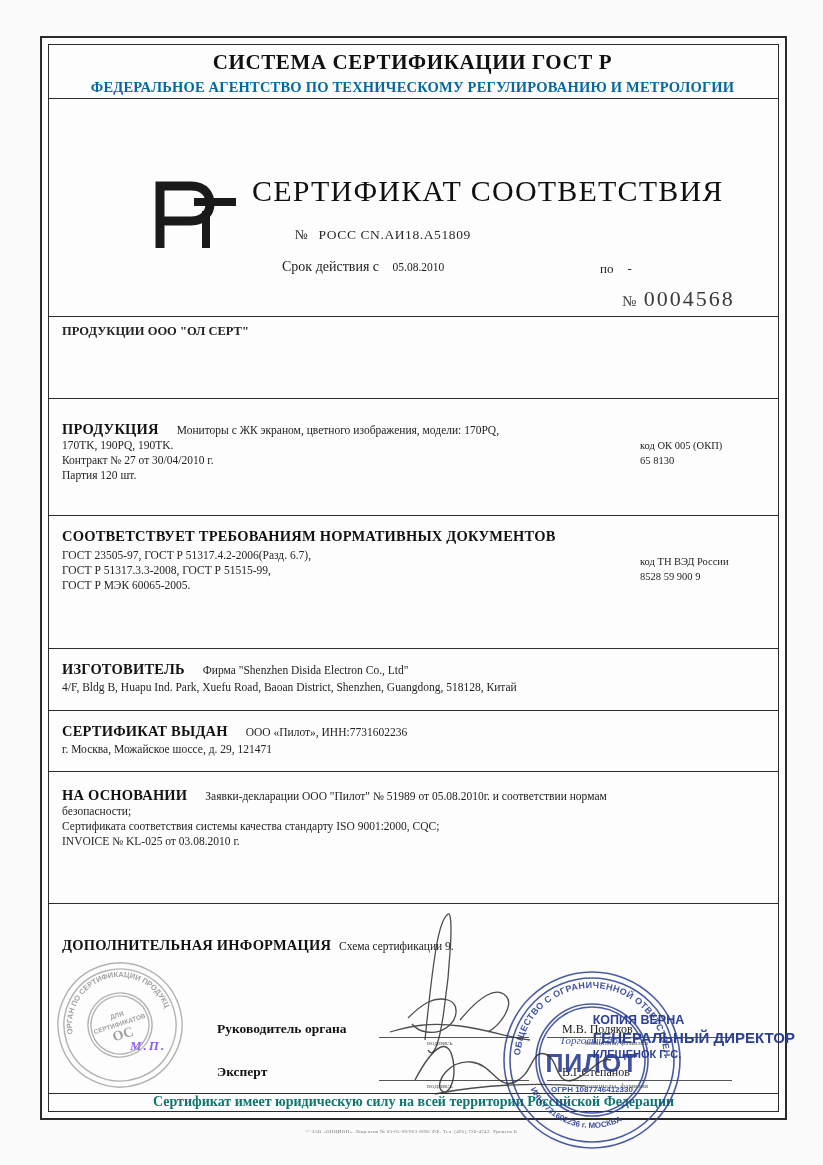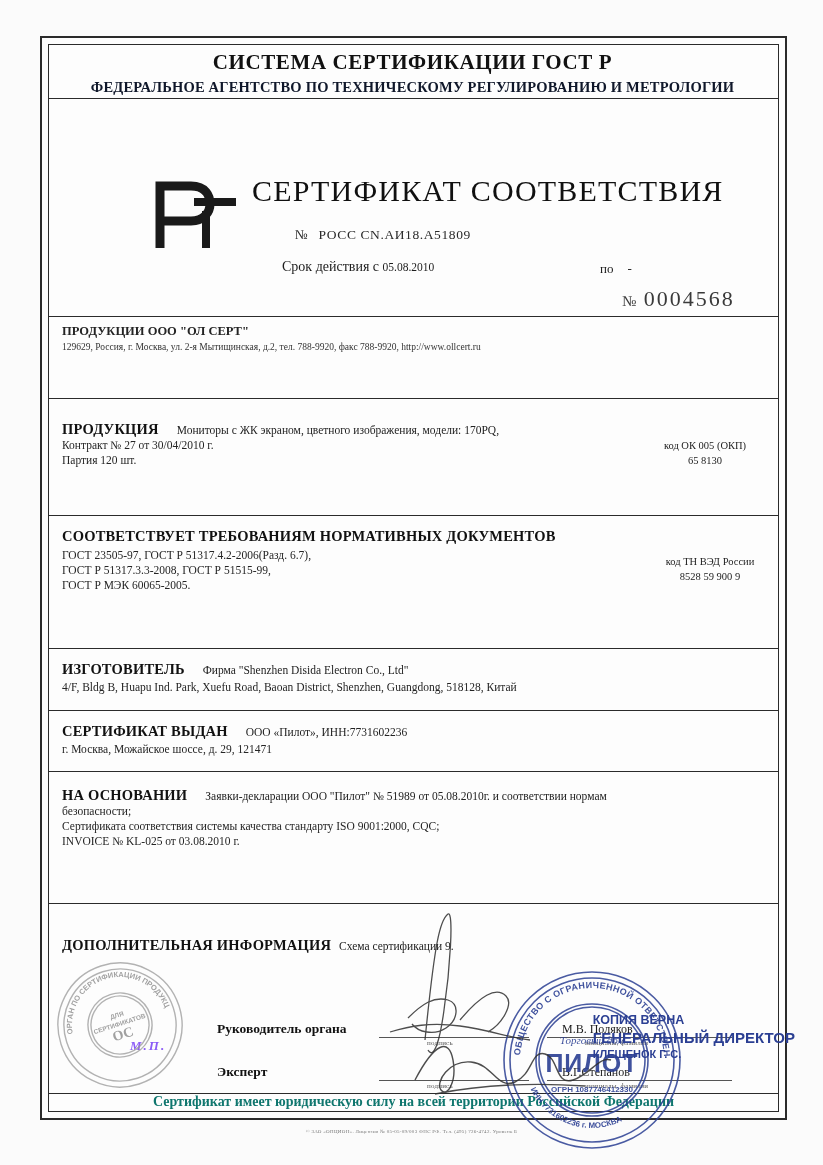--- a/index.html
+++ b/index.html
@@ -51,21 +51,21 @@
     letter-spacing: 0.6px;
     padding-top: 5px;
     color: #111;
   }
   .hdr-sub {
     font-size: 14.5px;
     font-weight: bold;
     letter-spacing: 0.2px;
     padding-top: 4px;
     padding-bottom: 4px;
-    color: #0f172a;
+    color: #0369a1;
   }
   .hdr-rule {
     position: absolute;
     left: 7px; top: 60px;
     width: 729px;
     border-top: 1px solid #2b2b2b;
   }
 
   
   .emblem {
@@ -96,20 +96,21 @@
 
   .validity {
     position: absolute;
     left: 240px; top: 221px;
     font-size: 14px;
     color: #1c1c1c;
   }
   .validity .lbl { font-weight: normal; }
   .validity .from {
     display: inline-block;
+    margin-left: 10px;
     font-size: 11.5px;
   }
   .validity-to {
     position: absolute;
     left: 558px; top: 223px;
     font-size: 13px;
   }
   .validity-to .dash { margin-left: 14px; }
 
   .blank-number {
@@ -151,21 +152,20 @@
   }
   .tiny {
     font-size: 9.5px;
     line-height: 13px;
     color: #333;
   }
 
   
   .code-box {
     position: absolute;
-    text-align: center;
     font-size: 10.5px;
     line-height: 15px;
     color: #222;
   }
 
   
   .sig-row {
     position: absolute;
     font-size: 13.5px;
     font-weight: bold;
@@ -278,30 +278,30 @@
 
     <div class="blank-number">
       <span class="sym">№</span>
       <span>0004568</span>
     </div>
 
     <div class="rule" style="top:278px;"></div>
 
     <div class="sec" style="left:20px; top:283px; width:700px;">
       <div class="line" style="font-weight:bold; font-size:12.5px; margin-top:3px;">ПРОДУКЦИИ ООО "ОЛ СЕРТ"</div>
-      <div class="tiny" style="margin-top:2px;">129629, Россия, г. Москва, ул. 2-я Мытищинская, д.2, тел. 788-9920, факс 788-9920, http://www.ollcert.ru</div>
     </div>
 
     <div class="rule" style="top:360px;"></div>
 
     <div class="sec" style="left:20px; top:382px; width:560px;">
       <div>
         <span class="sec-label">ПРОДУКЦИЯ</span>
         <span class="inline-val" style="margin-left:14px;">Мониторы с ЖК экраном, цветного изображения, модели: 170PQ,</span>
       </div>
+      <div class="line">170TK, 190PQ, 190TK.</div>
       <div class="line">Контракт № 27 от 30/04/2010 г.</div>
       <div class="line">Партия 120 шт.</div>
     </div>
     <div class="code-box" style="left:598px; top:400px; width:130px;">
       <div>код ОК 005 (ОКП)</div>
       <div>65 8130</div>
     </div>
 
     <div class="rule" style="top:477px;"></div>
 

